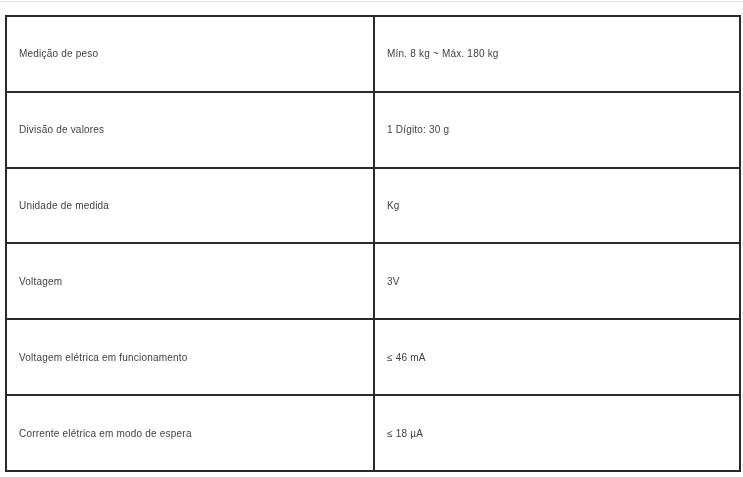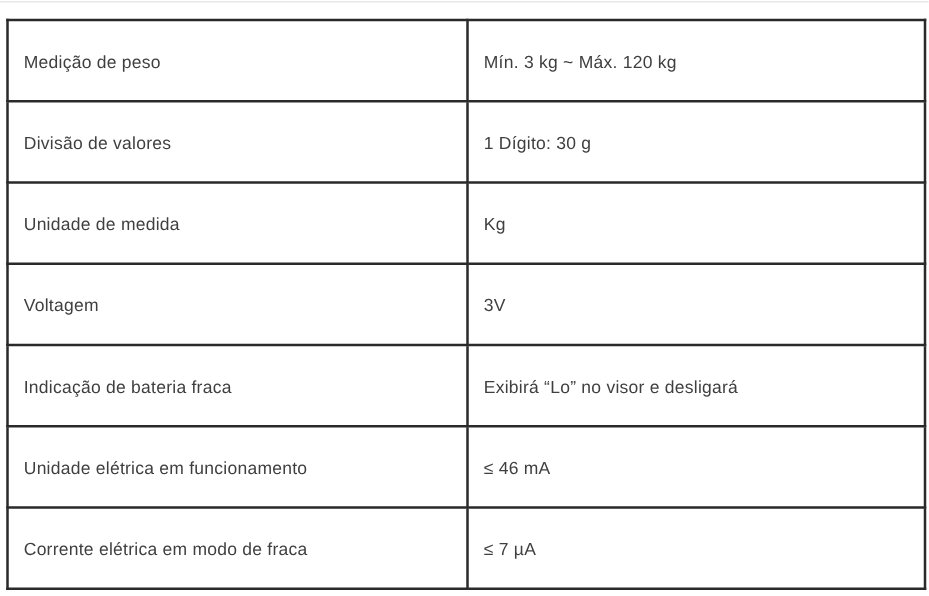--- a/index.html
+++ b/index.html
@@ -29,21 +29,21 @@
     position:absolute;
     left:5px;top:15px;
     width:734px;height:457px;
     border-collapse:collapse;
     table-layout:fixed;
   }
   .spec-table td{
     border:2px solid var(--border-color);
     height:33px;
     padding:0 8px 0 12px;
-    font-size:14px;
+    font-size:10px;
     letter-spacing:0.2px;
     color:var(--text-color);
     vertical-align:middle;
     white-space:nowrap;
     overflow:hidden;
   }
   .spec-table col.c1{width:368px;}
   .spec-table col.c2{width:366px;}
 </style>
 </head>
@@ -53,41 +53,37 @@
   <div class="top-divider"></div>
 
   <table class="spec-table">
     <colgroup>
       <col class="c1">
       <col class="c2">
     </colgroup>
     <tbody>
         <tr>
     <td>Medição de peso</td>
-    <td>Mín. 3 kg ~ Máx. 120 kg</td>
+    <td>Mín. 8 kg ~ Máx. 180 kg</td>
   </tr>
         <tr>
     <td>Divisão de valores</td>
     <td>1 Dígito: 30 g</td>
   </tr>
         <tr>
     <td>Unidade de medida</td>
     <td>Kg</td>
   </tr>
         <tr>
     <td>Voltagem</td>
     <td>3V</td>
   </tr>
         <tr>
-    <td>Indicação de bateria fraca</td>
-    <td>Exibirá “Lo” no visor e desligará</td>
-  </tr>
-        <tr>
-    <td>Unidade elétrica em funcionamento</td>
+    <td>Voltagem elétrica em funcionamento</td>
     <td>≤ 46 mA</td>
   </tr>
         <tr>
-    <td>Corrente elétrica em modo de fraca</td>
-    <td>≤ 7 µA</td>
+    <td>Corrente elétrica em modo de espera</td>
+    <td>≤ 18 µA</td>
   </tr>
       </tbody>
   </table>
 </div>
 
 </body></html>

